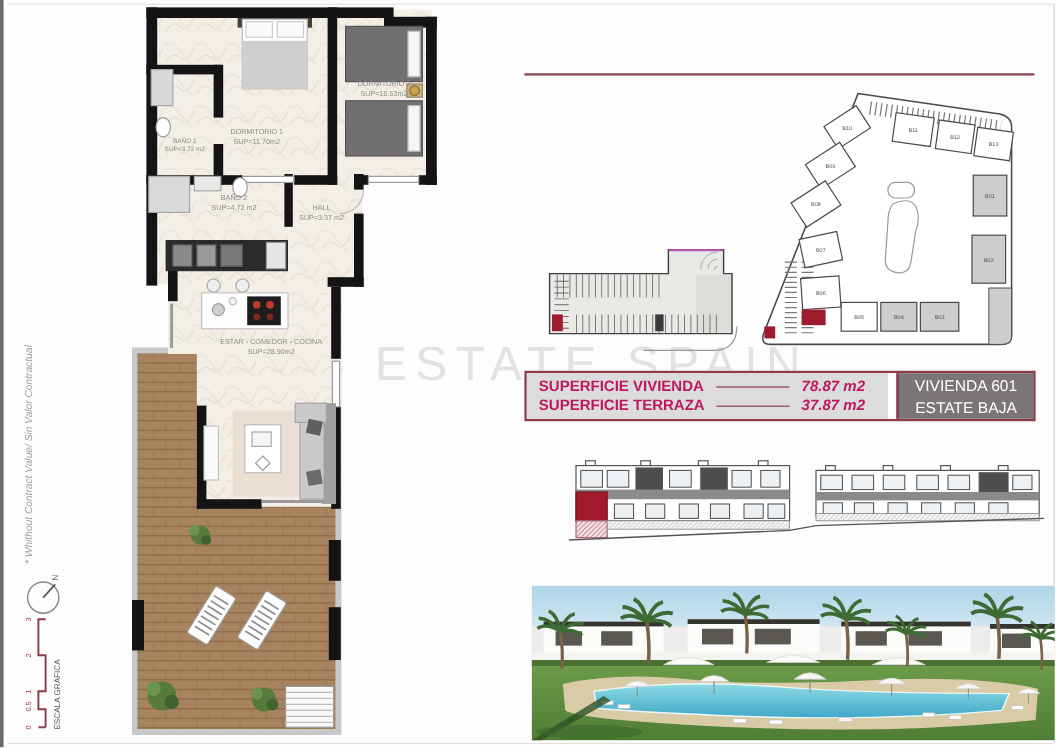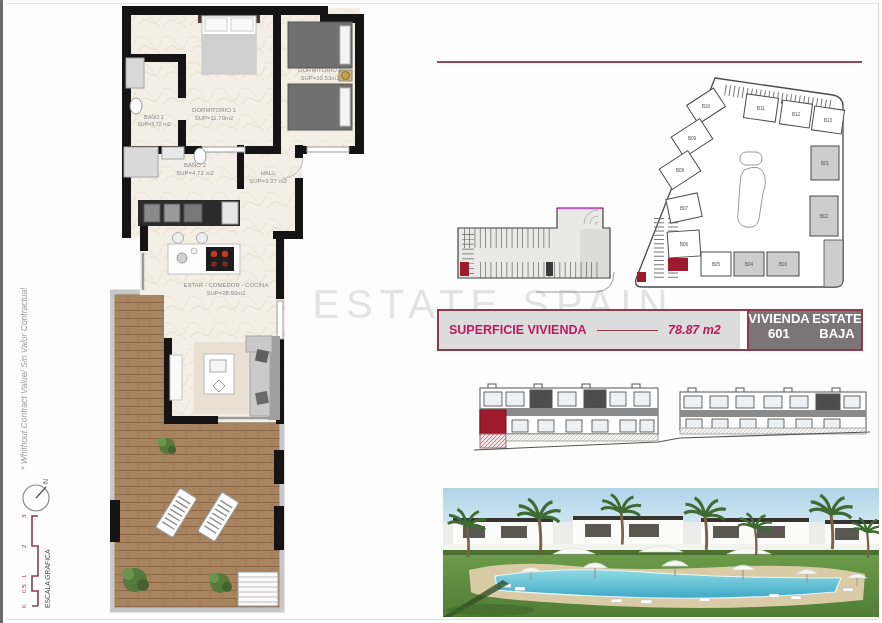--- a/index.html
+++ b/index.html
@@ -30,21 +30,21 @@
     left:437px;top:309px;width:426px;height:42px;display:flex;align-items:stretch;
     border:2px solid #8e3a4b;background:#fff;box-sizing:border-box;
   }
   #sumtable .left{background:#dcdcdc;flex:1;display:flex;flex-direction:column;justify-content:center;padding:2px 10px;gap:2px;}
   #sumtable .row{display:flex;align-items:center;font-size:12.5px;color:#be185d;font-weight:700;}
   #sumtable .row .lead{flex:1;border-bottom:1.5px solid #8e3a4b;margin:0 10px;height:1px;}
   #sumtable .row .val{width:62px;text-align:left;font-style:italic;}
   #sumtable .gap{width:7px;background:#ffffff;}
   #sumtable .unit{
     width:112px;background:#7b7578;border-left:2px solid #8e3a4b;color:#fff;
-    display:flex;flex-direction:row;justify-content:center;text-align:center;font-size:13px;gap:3px;font-weight:700;
+    display:flex;flex-direction:column;justify-content:center;text-align:center;font-size:13px;gap:3px;font-weight:400;
   }
   svg text{font-family:"Liberation Sans",sans-serif;}
 </style>
 </head>
 <body>
 
 <div id="page">
   <div id="edge-left" class="edge"></div>
   <div id="edge-top" class="edge"></div>
   <div id="edge-right" class="edge"></div>
@@ -286,20 +286,25 @@
     <path d="M88,96 H148 Q166,95 166,76" fill="none" stroke="#999999" stroke-width="1"></path>
   </svg>
 
   <div id="sumtable" class="abs">
     <div class="left">
       <div class="row">
         <span>SUPERFICIE VIVIENDA</span>
         <span class="lead"></span>
         <span class="val">78.87 m2</span>
       </div>
+      <div class="row">
+        <span>SUPERFICIE TERRAZA</span>
+        <span class="lead"></span>
+        <span class="val">37.87 m2</span>
+      </div>
     </div>
     <div class="gap"></div>
     <div class="unit">
       <span>VIVIENDA 601</span>
       <span>ESTATE BAJA</span>
     </div>
   </div>
 
   <svg class="abs" style="left:474px;top:382px;" width="400" height="84" viewBox="0 0 400 84">
     <defs>

